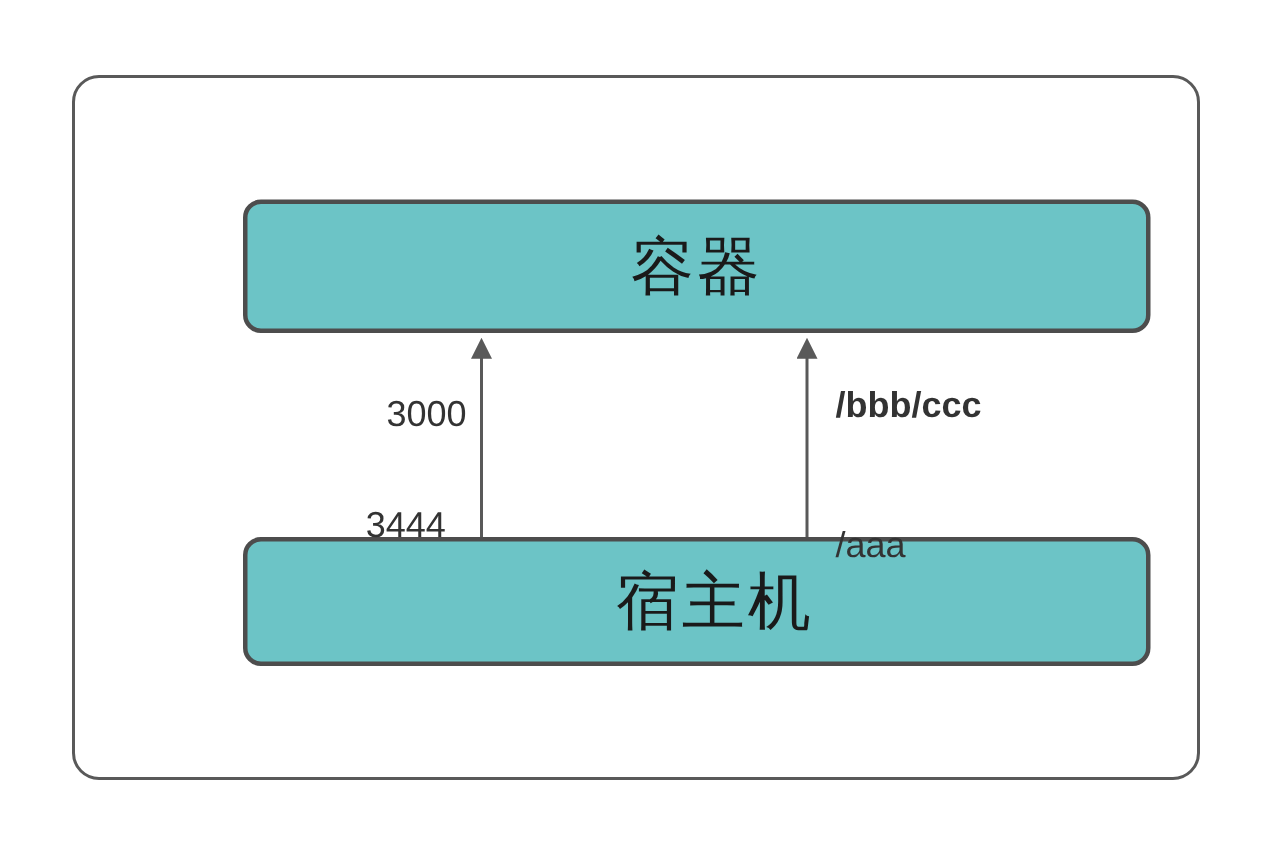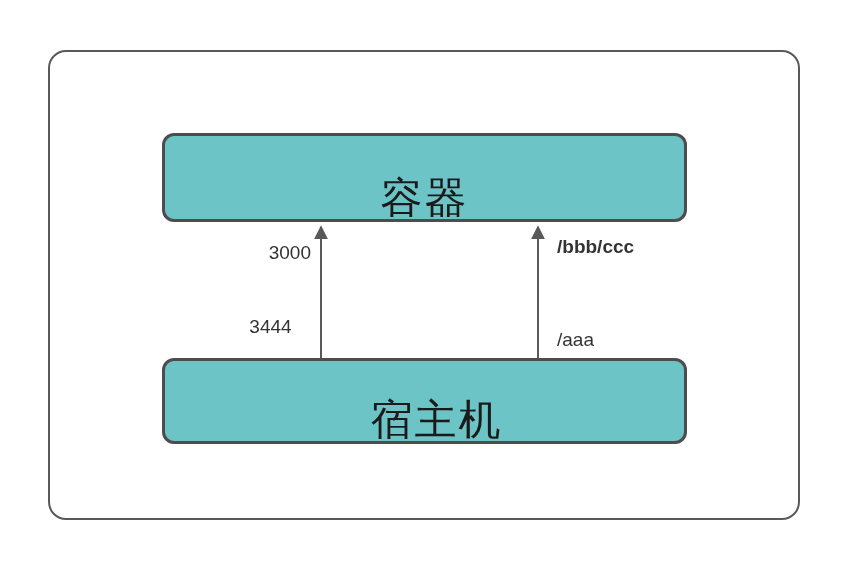--- a/index.html
+++ b/index.html
@@ -30,44 +30,45 @@
     position: absolute;
     left: 0;
     top: 0;
     width: 858px;
     height: 562px;
     pointer-events: none;
   }
   .node {
     position: absolute;
     left: 162px;
-    width: 525px;
+    width: 605px;
     background: #6cc4c6;
     border: 3px solid #4d4d4d;
     border-radius: 12px;
     box-sizing: border-box;
     display: flex;
-    align-items: flex-end;
+    align-items: center;
     justify-content: center;
   }
   .node-container { top: 133px; height: 89px; }
   .node-host      { top: 358px; height: 86px; padding-left: 24px; }
   .node-label {
     font-size: 42px;
     color: #1a1a1a;
     letter-spacing: 2px;
     line-height: 1;
     white-space: nowrap;
   }
   .edge-label {
     position: absolute;
-    font-size: 19px;
+    font-size: 24px;
     color: #333333;
     line-height: 1.1;
     white-space: nowrap;
+    margin-top: 21px;
   }
   .lbl-port-top    { left: 230px; top: 243px; width: 81px; text-align: right; }
   .lbl-port-bottom { left: 230px; top: 317px; width: 81px; text-align: center; }
   .lbl-path-top    { left: 557px; top: 237px; font-weight: bold; }
   .lbl-path-bottom { left: 557px; top: 330px; }
 </style>
 </head>
 <body>
 
 <div class="canvas">

